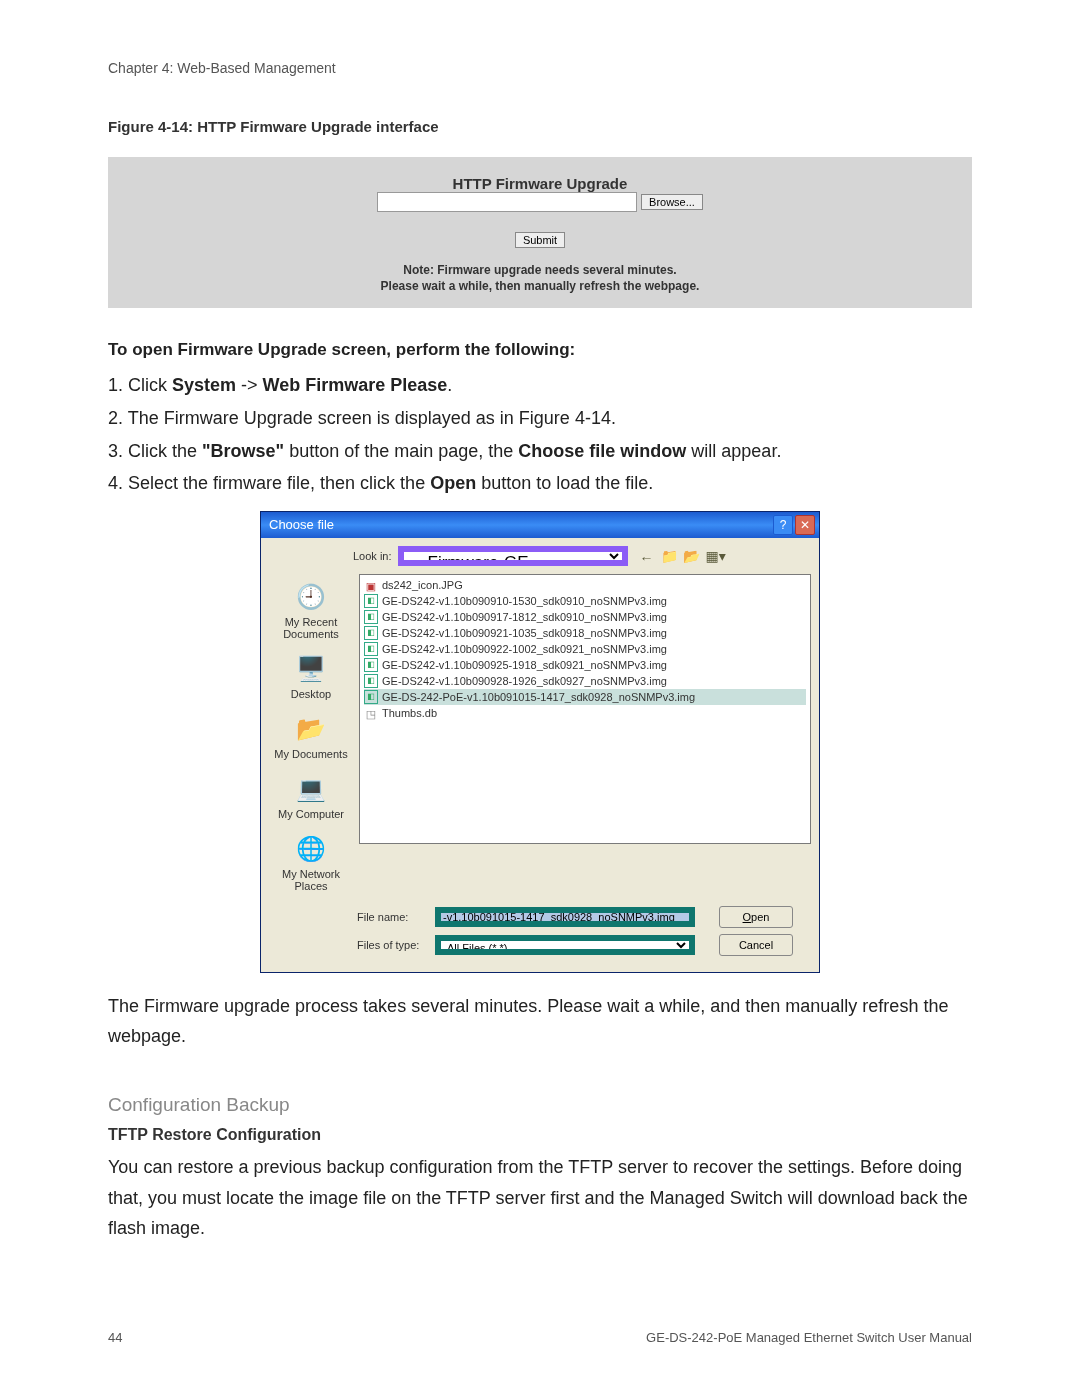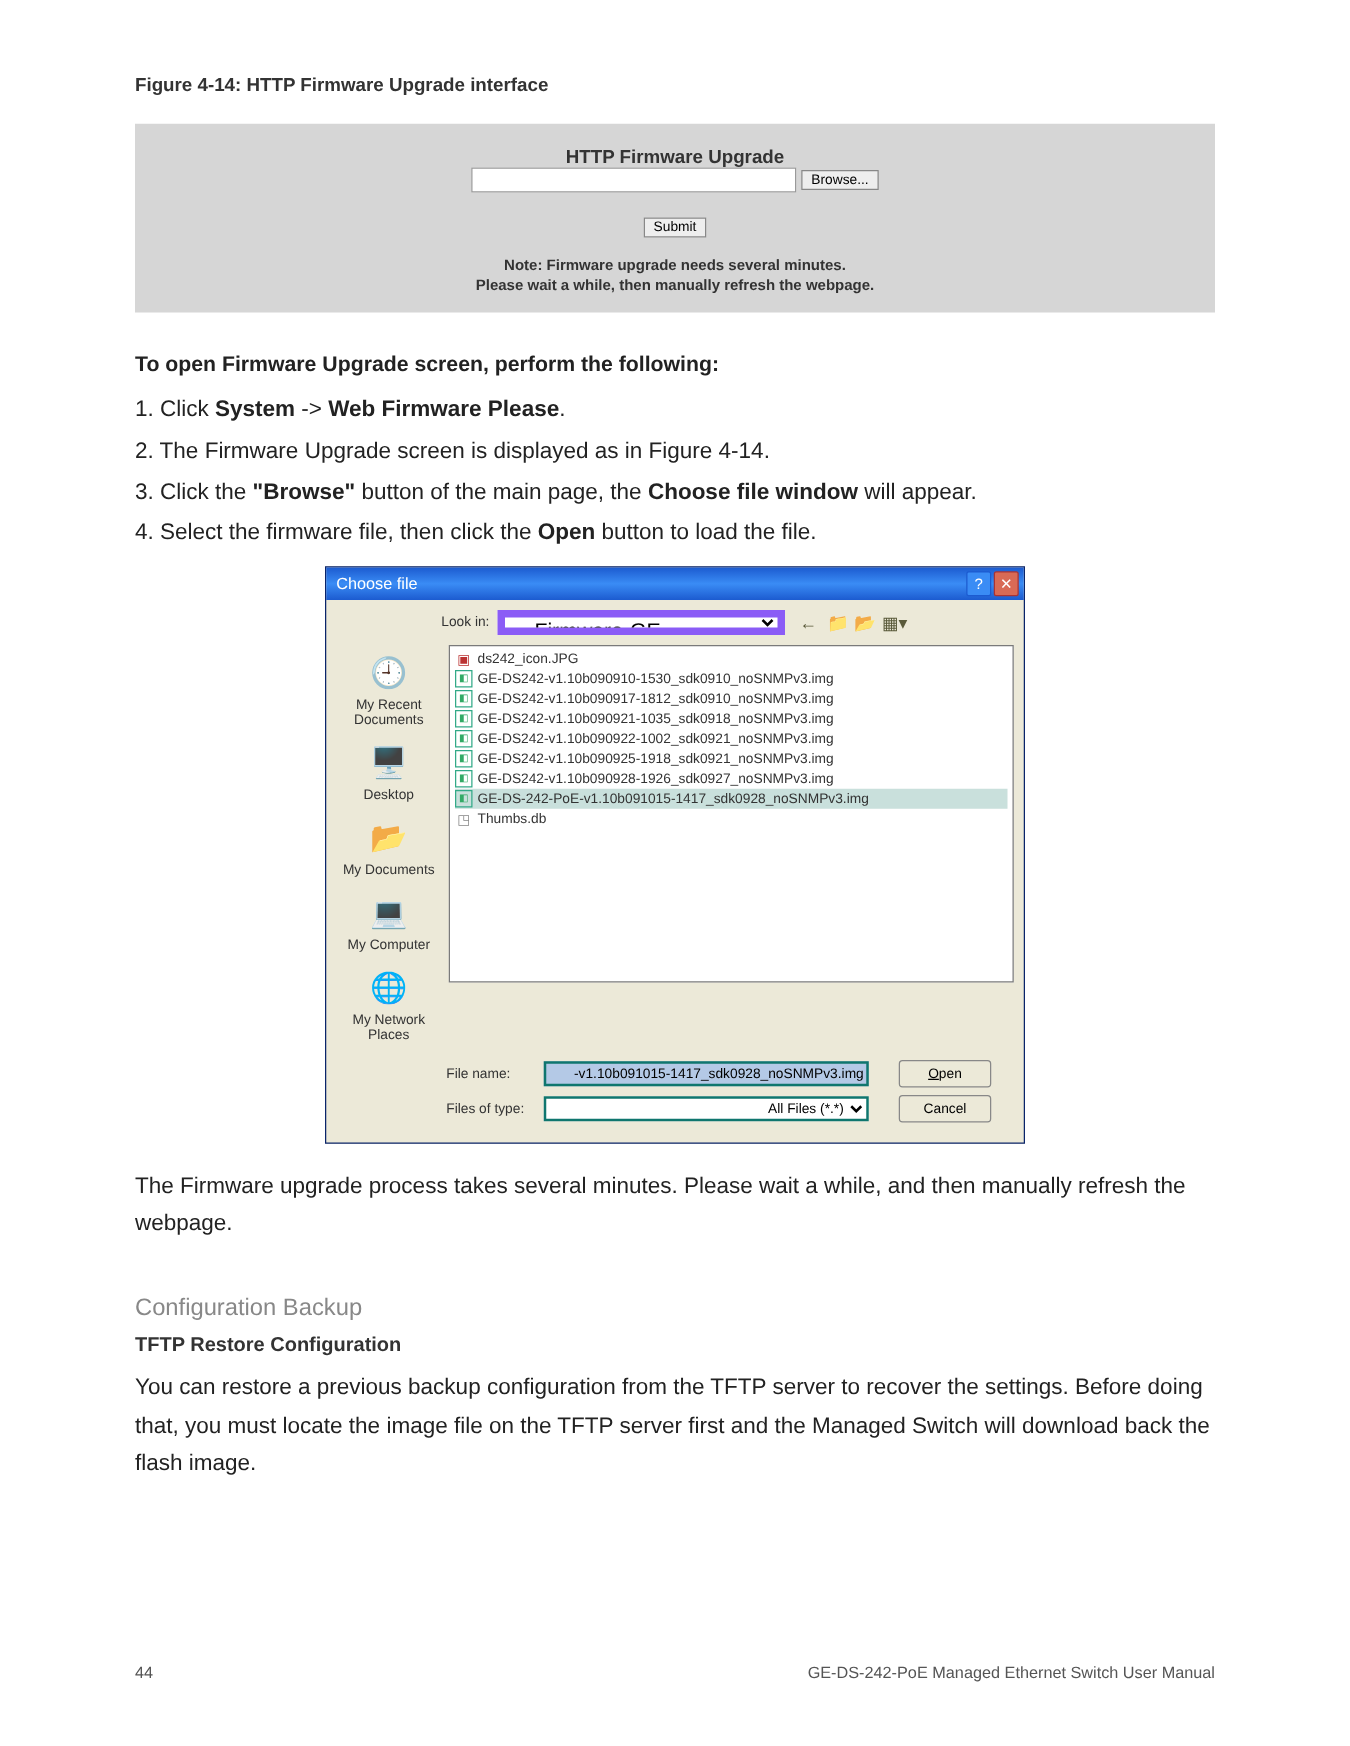--- a/index.html
+++ b/index.html
@@ -197,25 +197,24 @@
   .dialog-bottom .brow {
     display: flex;
     align-items: center;
     gap: 8px;
     margin-bottom: 6px;
   }
   .dialog-bottom .brow label { width: 70px; }
   .dialog-bottom .combo {
     width: 260px;
     height: 20px;
-    border: 2px solid #0f766e;
+    border: 6px solid #0f766e;
     background: #fff;
     font-size: 11px;
     padding: 0 2px;
-    text-align: right;
   }
   .dialog-bottom .combo.sel {
     background: #b4c9e6;
   }
   .xp-button {
     width: 74px;
     height: 22px;
     font-size: 11px;
     background: #ece9d8;
     border: 1px solid #888;
@@ -244,20 +243,21 @@
     display: flex;
     justify-content: space-between;
     font-size: 13px;
     color: #555;
   }
 </style>
 </head>
 <body>
 
 <div class="page">
+  <div class="chapter-header">Chapter 4: Web-Based Management</div>
 
   <div class="figure-caption">Figure 4-14:  HTTP Firmware Upgrade interface</div>
 
   <div class="http-panel">
     <div class="title">HTTP Firmware Upgrade</div>
     <div class="input-row">
       <input type="text" style="">
       <button class="browse">Browse...</button>
     </div>
     <div>

